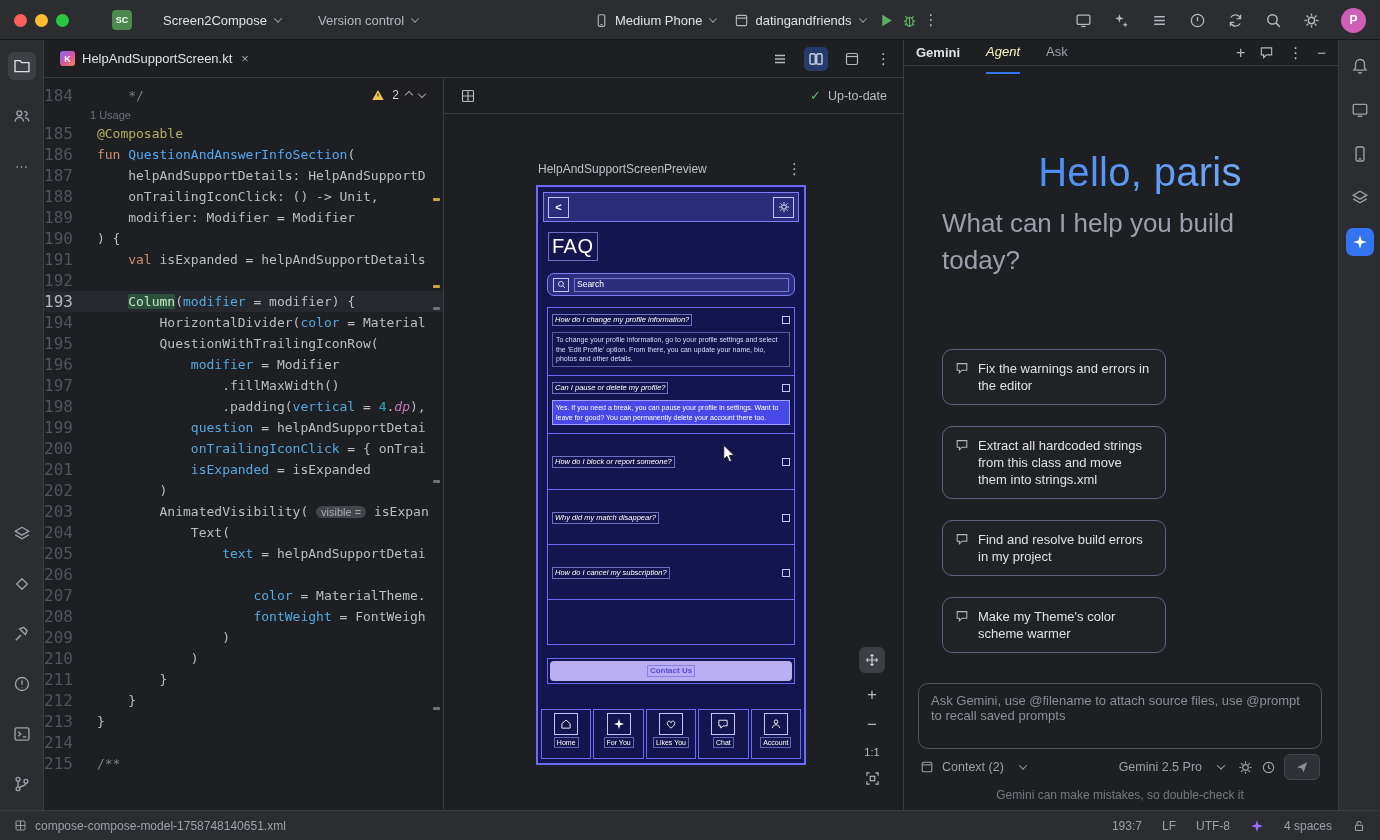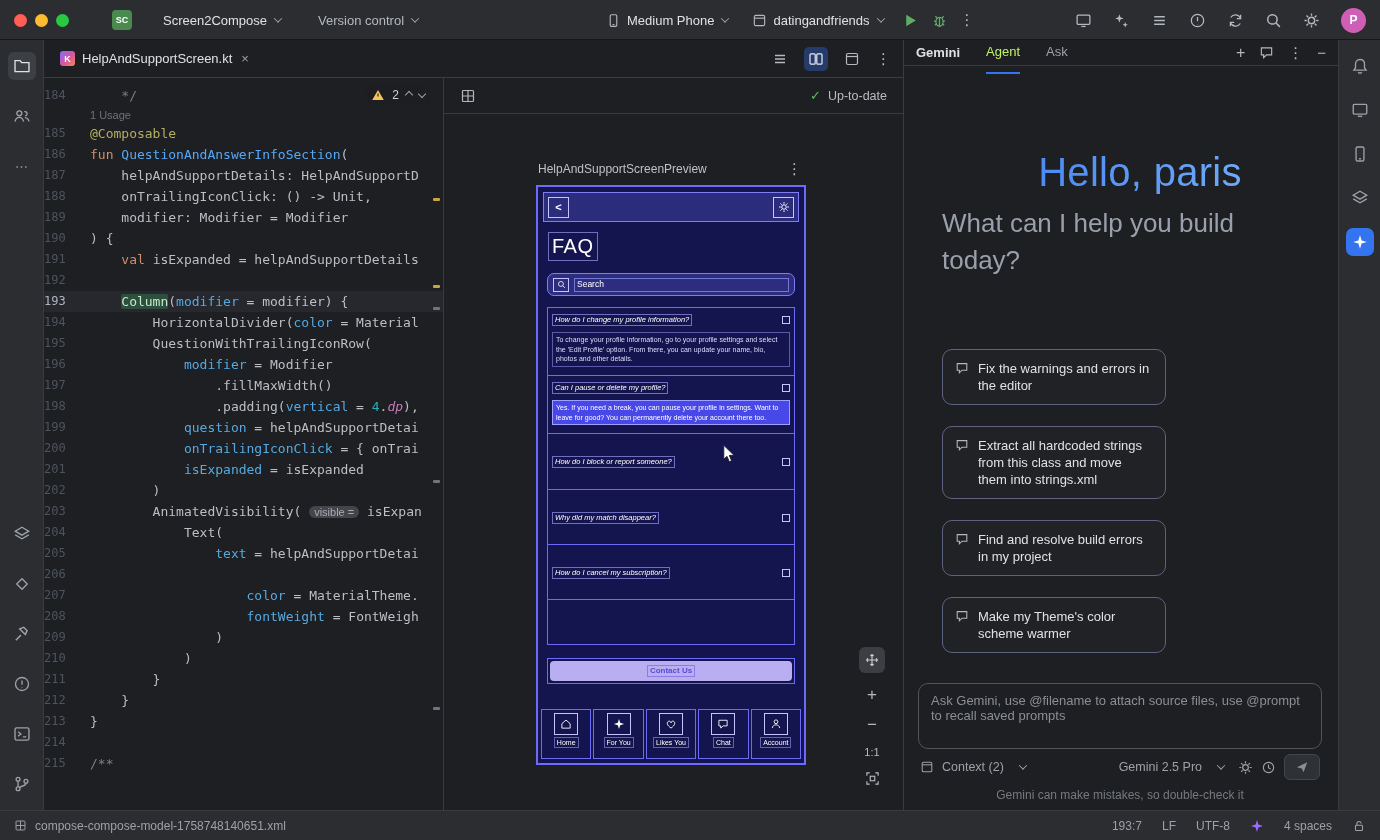--- a/index.html
+++ b/index.html
@@ -12,21 +12,21 @@
   .titlebar { position:absolute; top:0; left:0; right:0; height:40px; background:#2b2d30; border-bottom:1px solid #17181a; }
   .tb-left { position:absolute; left:14px; top:0; height:40px; display:flex; align-items:center; gap:25px; }
   .traffic { display:flex; gap:8px; margin-right:18px; }
   .tl { width:13px; height:13px; border-radius:50%; }
   .tl.red{ background:#ff5f57; } .tl.yel{ background:#febc2e; } .tl.grn{ background:#28c840; }
   .app-badge { width:20px; height:20px; border-radius:4px; background:#4a8a4e; color:#fff; font-size:9px; font-weight:bold; display:grid; place-items:center; }
   .tb-item { display:flex; align-items:center; color:#dfe1e5; font-size:13px; padding:4px 6px; border-radius:6px; }
   .tb-item.dim { color:#b4b8bf; }
   .chv { display:inline-block; width:6px; height:6px; border-right:1.4px solid #9da0a8; border-bottom:1.4px solid #9da0a8; transform:rotate(45deg) translate(-1px,-1px); margin-left:8px; }
   .chv-up { transform:rotate(-135deg); margin-left:0; }
-  .tb-center { position:absolute; left:600px; top:0; height:40px; display:flex; align-items:center; gap:12px; }
+  .tb-center { position:absolute; left:588px; top:0; height:40px; display:flex; align-items:center; gap:6px; }
   .tb-right { position:absolute; right:14px; top:0; height:40px; display:flex; align-items:center; gap:21px; }
   .ic-btn { color:#b4b8bf; display:grid; place-items:center; }
   .ic-green { color:#5fad65; }
   .kebab { font-size:15px; color:#b4b8bf; font-family:"DejaVu Sans",sans-serif; }
   .avatar { width:25px; height:25px; border-radius:50%; background:#cf5fb6; color:#fff; font-size:12px; font-weight:bold; display:grid; place-items:center; }
 
   
   .leftrail { position:absolute; top:40px; bottom:30px; left:0; width:44px; background:#2b2d30; border-right:1px solid #393b40; display:flex; flex-direction:column; align-items:center; padding:12px 0; gap:22px; }
   .leftrail .spacer { margin-top:auto; }
   .rail-ic { width:28px; height:28px; border-radius:6px; display:grid; place-items:center; color:#9da0a8; }
@@ -43,21 +43,21 @@
   .tabstrip-right { margin-left:auto; display:flex; align-items:center; gap:12px; }
   .view-btn { width:24px; height:24px; border-radius:5px; display:grid; place-items:center; color:#b4b8bf; }
   .view-btn.active { background:rgba(53,116,240,.35); color:#e6ecf5; }
   .split { flex:1; display:flex; min-height:0; }
 
   
   .code-pane { width:400px; flex:0 0 auto; border-right:1px solid #393b40; position:relative; overflow:hidden; padding-top:7px; font-family:"DejaVu Sans Mono",monospace; font-size:13px; }
   .code-line { display:flex; height:21px; line-height:21px; white-space:pre; }
   .code-line.hintline { height:17px; line-height:17px; }
   .code-line.current { background:#26282e; }
-  .lnum { flex:0 0 34px; padding-right:12px; color:#4e545e; font-size:12px; }
+  .lnum { flex:0 0 34px; text-align:right; padding-right:12px; color:#4e545e; font-size:16px; }
   .code-line.current .lnum { color:#b0b6bf; }
   .lcontent { padding-left:12px; }
   .tk-pl{ color:#bcbec4; } .tk-cmt{ color:#7a7e85; } .tk-ann{ color:#b3ae60; }
   .tk-kw{ color:#cf8e6d; } .tk-fn{ color:#56a8f5; } .tk-arg{ color:#55a9e0; }
   .tk-num{ color:#2aacb8; } .tk-ext{ color:#c77dbb; font-style:italic; }
   .tk-sym{ color:#c3e8c7; background:#2d4f3e; border-radius:2px; }
   .tk-inlay{ background:#43454a; color:#a8acb3; border-radius:6px; padding:0 5px; font-size:11px; font-family:"Liberation Sans",sans-serif; }
   .tk-usage{ color:#6d727a; font-size:11px; font-family:"Liberation Sans",sans-serif; }
   .inspect-widget { position:absolute; top:8px; right:12px; display:flex; align-items:center; gap:7px; background:rgba(30,31,34,.85); padding:2px 6px; border-radius:8px; font-family:"Liberation Sans",sans-serif; font-size:12px; color:#cfd2d8; }
   .stripe-mark { position:absolute; right:3px; width:7px; height:3px; border-radius:1px; }
@@ -103,21 +103,21 @@
   .zoombar { position:absolute; right:18px; bottom:24px; display:flex; flex-direction:column; align-items:center; gap:13px; color:#b6b9bf; }
   .zoom-pan { width:26px; height:26px; background:#3c3e43; border-radius:6px; display:grid; place-items:center; color:#c6c9cf; }
   .zoom-txt { font-size:17px; line-height:1; }
   .zoom-ratio { font-size:11px; }
 
   
   .gemini { position:absolute; top:40px; right:42px; width:435px; bottom:30px; background:#1e1f22; border-left:1px solid #393b40; overflow:hidden; }
   .gem-header { height:26px; border-bottom:1px solid #393b40; display:flex; align-items:center; padding:0 12px; gap:26px; }
   .gem-title { font-weight:bold; font-size:13px; color:#dfe1e5; }
   .gem-tab { height:42px; display:flex; align-items:center; font-size:13px; color:#9da0a8; border-bottom:2px solid transparent; }
-  .gem-tab.active { color:#bef264; border-bottom-color:#3574f0; }
+  .gem-tab.active { color:#fef9c3; border-bottom-color:#3574f0;font-style:italic; }
   .gem-header-icons { margin-left:auto; display:flex; align-items:center; gap:14px; color:#b4b8bf; }
   .gem-body { padding:0 0 0 38px; }
   .hello { margin-top:84px; font-size:40px; letter-spacing:.3px; background:linear-gradient(90deg,#3e7cf0 0%,#6aa6f7 70%,#8ab6f9 100%); -webkit-background-clip:text; background-clip:text; color:transparent;text-align:center; }
   .hello-sub { margin-top:10px; width:350px; font-size:26px; line-height:37px; color:#9aa0ab; }
   .cards { margin-top:70px; display:flex; flex-direction:column; gap:21px; }
   .gcard { width:224px; border:1px solid #5e6280; border-radius:10px; padding:10px 12px; display:flex; gap:9px; align-items:flex-start; color:#dfe1e5; font-size:13px; line-height:17px; background:rgba(255,255,255,.015); }
   .gcard .cicon { flex:0 0 auto; color:#b4b8bf; margin-top:1px; }
   .gem-bottom { position:absolute; left:14px; right:16px; bottom:8px; }
   .gem-input { border:1px solid #50535a; border-radius:10px; height:66px; padding:2px; }
   .gem-input textarea { width:100%; height:100%; background:transparent; border:none; outline:none; resize:none; color:#dfe1e5; font-family:"Liberation Sans",sans-serif; font-size:13px; padding:7px 10px; }

